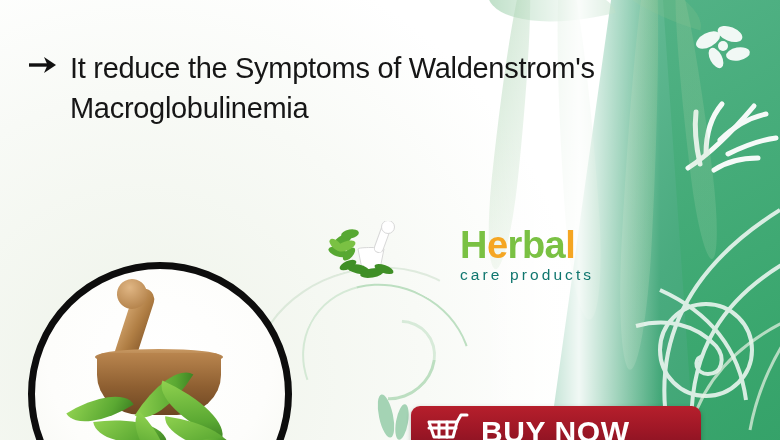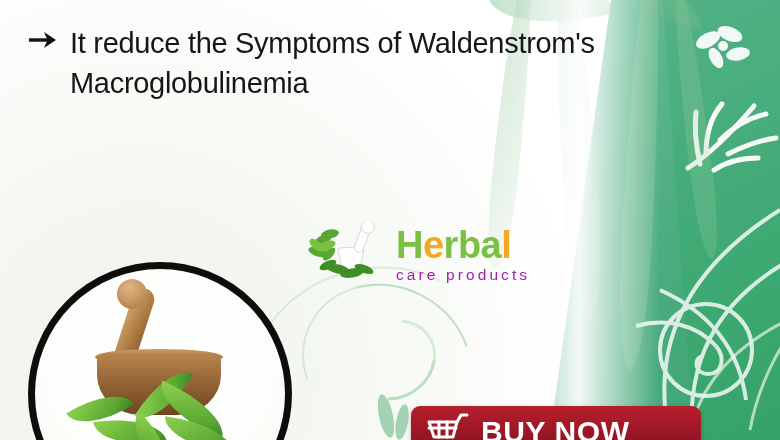--- a/index.html
+++ b/index.html
@@ -93,21 +93,21 @@
     pointer-events: none;
   }
   .motif {
     position: absolute;
     pointer-events: none;
   }
   
   .bullets {
     position: absolute;
     left: 24px;
-    top: 23px;
+    top: 48px;
     width: 690px;
   }
   .bullet {
     display: flex;
     align-items: flex-start;
     margin-bottom: 18px;
   }
   .bullet-arrow {
     flex: 0 0 auto;
     width: 42px;
@@ -122,25 +122,26 @@
     font-size: 29px;
     line-height: 40px;
     color: #161616;
     letter-spacing: -.3px;
     font-weight: 400;
     max-width: 650px;
   }
   
   .logo {
     position: absolute;
-    left: 308px;
+    left: 328px;
     top: 218px;
     display: flex;
     align-items: center;
     height: 72px;
+    gap: 44px;
   }
   .logo-mark {
     width: 86px;
     height: 66px;
     position: relative;
     flex: 0 0 auto;
   }
   .logo-text {
     margin-left: 2px;
     line-height: 1;
@@ -149,21 +150,21 @@
     font-size: 38px;
     font-weight: 700;
     letter-spacing: -.5px;
     line-height: 38px;
   }
   .logo-word .g { color: #7ac143; }
   .logo-word .o { color: #f5a623; }
   .logo-sub {
     font-size: 15.5px;
     letter-spacing: 3.1px;
-    color: #a21caf;
+    color: #0f766e;
     margin-top: 3px;
     font-weight: 400;
   }
   
   .herb-circle {
     position: absolute;
     left: 28px;
     top: 262px;
     width: 250px;
     height: 250px;

